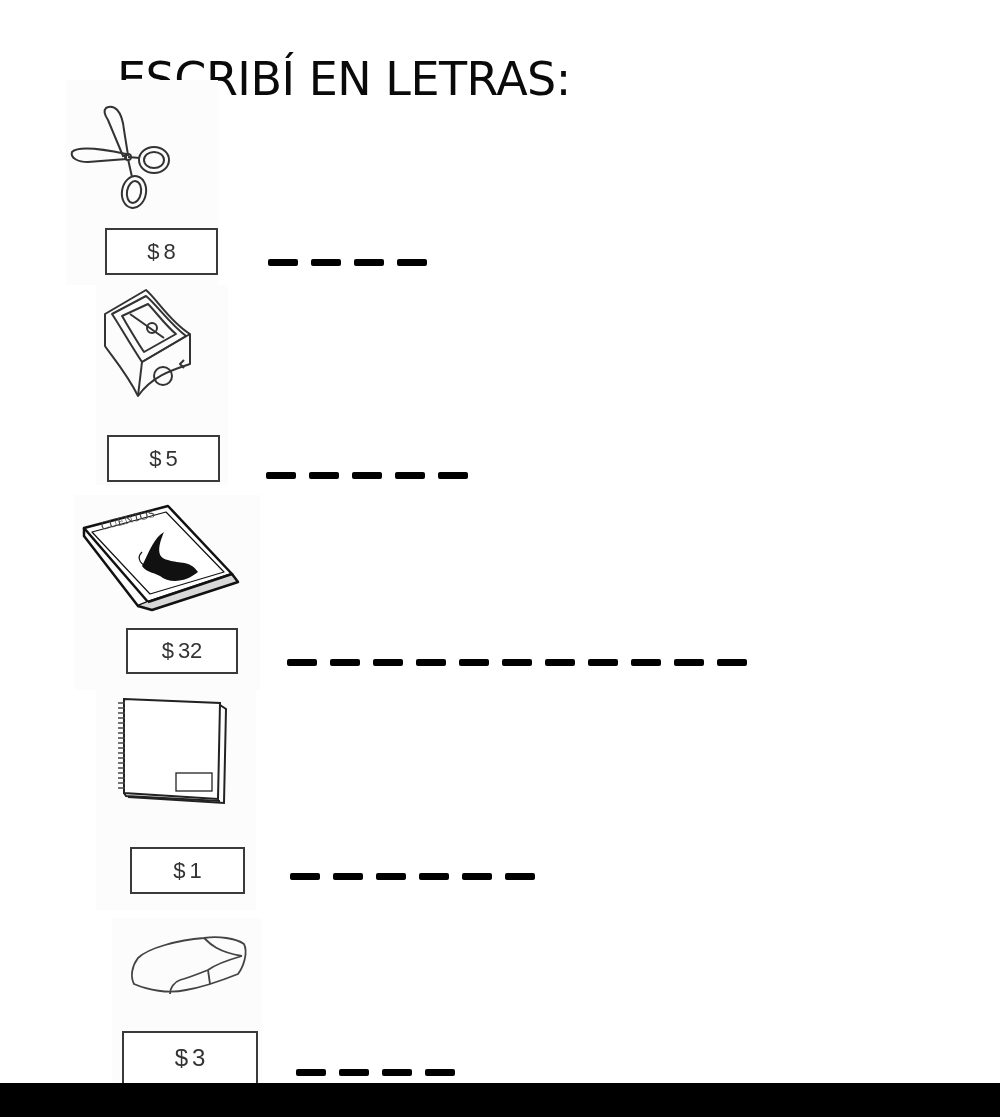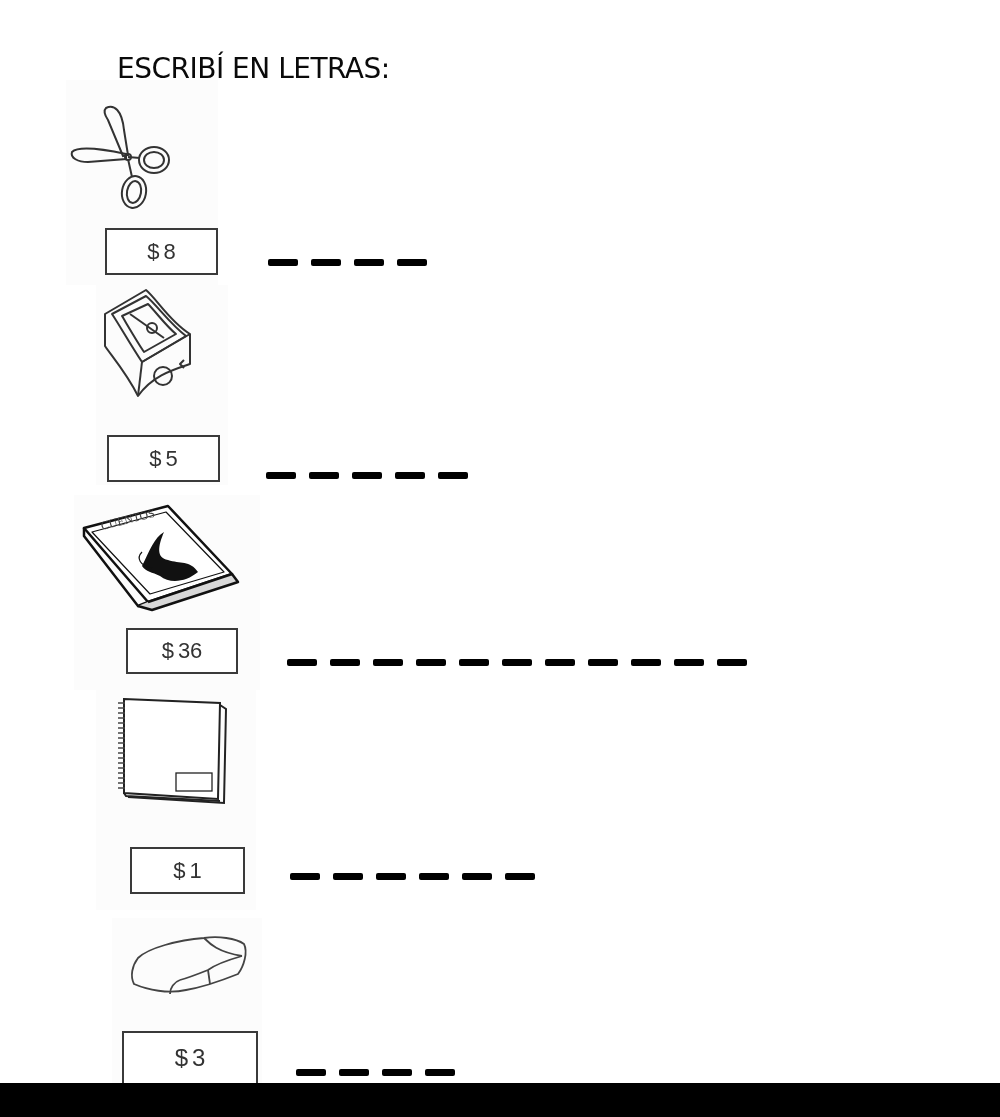--- a/index.html
+++ b/index.html
@@ -2,21 +2,21 @@
 <html><head>
 <meta charset="utf-8">
 <style>
   html, body { margin: 0; padding: 0; }
   body {
     width: 1000px; height: 1117px; position: relative; overflow: hidden;
     background: #ffffff; font-family: "Liberation Sans", sans-serif; color: #111;
   }
   .title {
     position: absolute; left: 117px; top: 52px;
-    font-family: "DejaVu Sans", sans-serif; font-size: 28px; letter-spacing: -0.5px;
+    font-family: "DejaVu Sans", sans-serif; font-size: 46px; letter-spacing: -0.5px;
     color: #0a0a0a; white-space: nowrap;
   }
   .img-bg { position: absolute; background: #fcfcfc; }
   .icon { position: absolute; }
   .price-box {
     position: absolute; box-sizing: border-box;
     border: 2px solid #3a3a3a; background: #fff;
     display: flex; align-items: center; justify-content: center;
     font-family: "Liberation Sans", sans-serif; font-size: 22px; color: #333;
   }
@@ -96,21 +96,21 @@
       <path d="M4 26 L 4 34 L 58 104 L 68 100" fill="none"></path>
       <path d="M68 100 L 152 72 L 158 80 L 152 82 L 72 108 L 58 104" fill="#d8d8d8"></path>
       <path d="M12 30 L 86 10 L 144 70 L 70 92 Z" fill="none" stroke-width="1.2"></path>
     </g>
     <text x="22" y="28" font-family="Liberation Serif, serif" font-size="12" fill="#444" transform="rotate(-14 22 28)">CUENTOS</text>
     <path d="M62 64 C 70 48, 74 36, 84 30 C 78 44, 76 56, 88 58 C 100 62, 110 58, 118 70 C 106 80, 90 82, 80 74 C 72 70, 66 70, 62 64 Z" fill="#111"></path>
     <path d="M62 50 C 56 56, 60 64, 72 66" fill="none" stroke="#111" stroke-width="1.2"></path>
   </svg>
   <div class="price-box" style="left:126px;top:628px;width:112px;height:46px;">
     <span class="sym">$</span>
-    <span>36</span>
+    <span>32</span>
   </div>
   <div class="dashes" style="left:287px;top:659px;">
     <span class="dash"></span>
     <span class="dash"></span>
     <span class="dash"></span>
     <span class="dash"></span>
     <span class="dash"></span>
     <span class="dash"></span>
     <span class="dash"></span>
     <span class="dash"></span>

